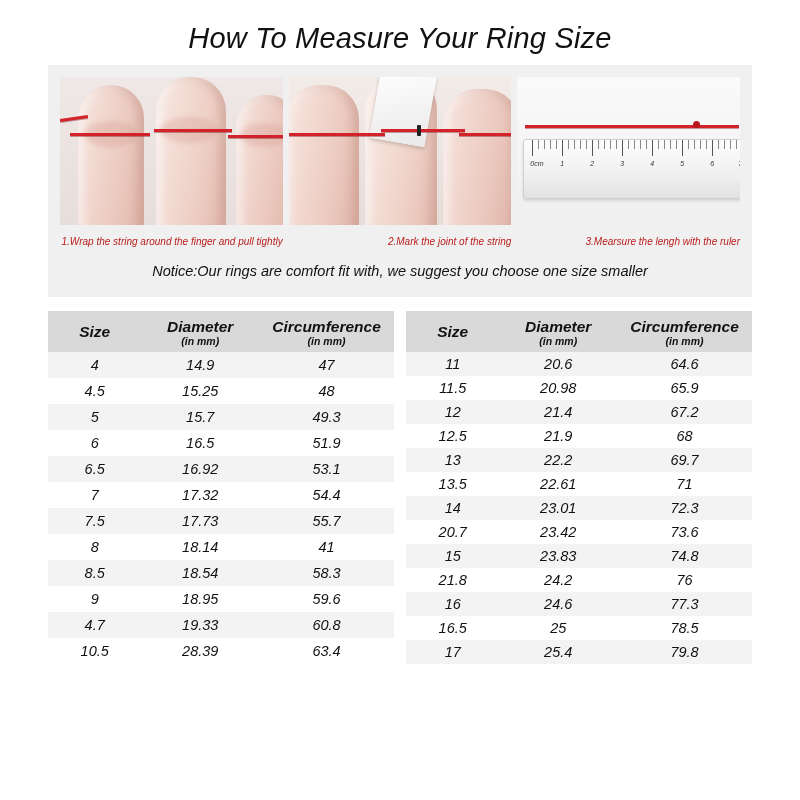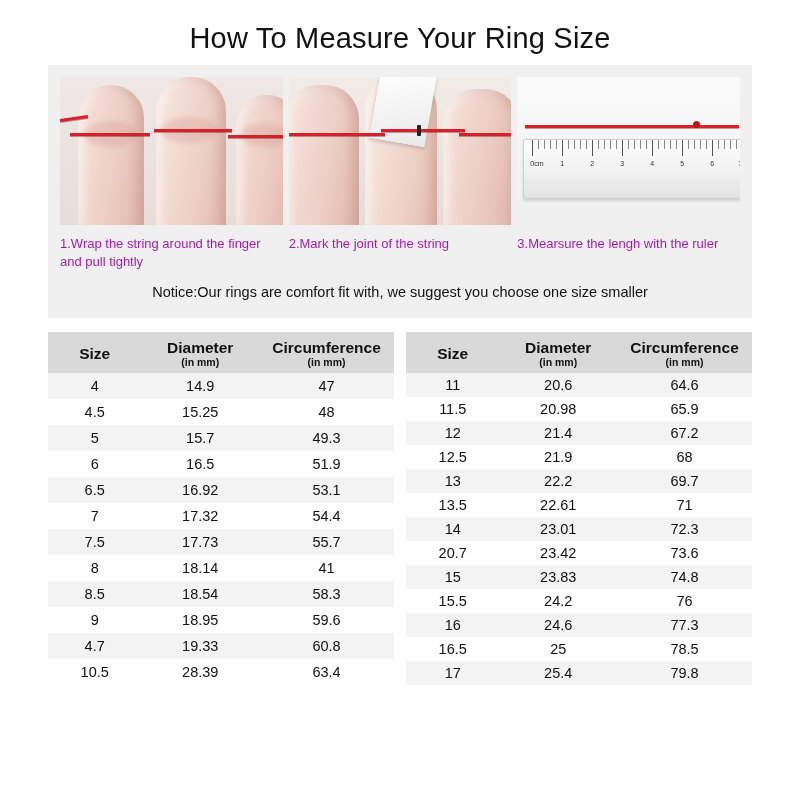--- a/index.html
+++ b/index.html
@@ -12,20 +12,21 @@
     height: 800px;
     font-family: "Liberation Sans", sans-serif;
     color: #1a1a1a;
     overflow: hidden;
   }
   .page {
     width: 800px;
     height: 800px;
     position: relative;
     box-sizing: border-box;
+    font-style: italic;
   }
   .title {
     text-align: center;
     font-size: 29px;
     font-weight: 400;
     letter-spacing: 0.2px;
     padding-top: 22px;
     padding-bottom: 10px;
     color: #111;
   }
@@ -119,24 +120,24 @@
   }
   .p3 .string.s1 { left: 8px; top: 48px; width: 214px; }
   .p3 .knot { position:absolute; left: 176px; top: 44px; width: 7px; height: 7px; border-radius:50%; background:#b9161d; }
   .captions {
     display: flex;
     gap: 6px;
     margin-top: 10px;
   }
   .caption {
     width: 232px;
-    font-size: 13px;
+    font-size: 10px;
     line-height: 1.35;
-    text-align: left;
-    color: #a21caf;
+    text-align: right;
+    color: #b91c1c;
   }
   .notice {
     text-align: center;
     font-size: 14.5px;
     margin-top: 14px;
     margin-bottom: 4px;
     color: #111;
   }
   .tables {
     display: flex;
@@ -412,21 +413,21 @@
             <td class="col-size">20.7</td>
             <td class="col-dia">23.42</td>
             <td class="col-cir">73.6</td>
           </tr>
           <tr>
             <td class="col-size">15</td>
             <td class="col-dia">23.83</td>
             <td class="col-cir">74.8</td>
           </tr>
           <tr>
-            <td class="col-size">15.5</td>
+            <td class="col-size">21.8</td>
             <td class="col-dia">24.2</td>
             <td class="col-cir">76</td>
           </tr>
           <tr>
             <td class="col-size">16</td>
             <td class="col-dia">24.6</td>
             <td class="col-cir">77.3</td>
           </tr>
           <tr>
             <td class="col-size">16.5</td>

